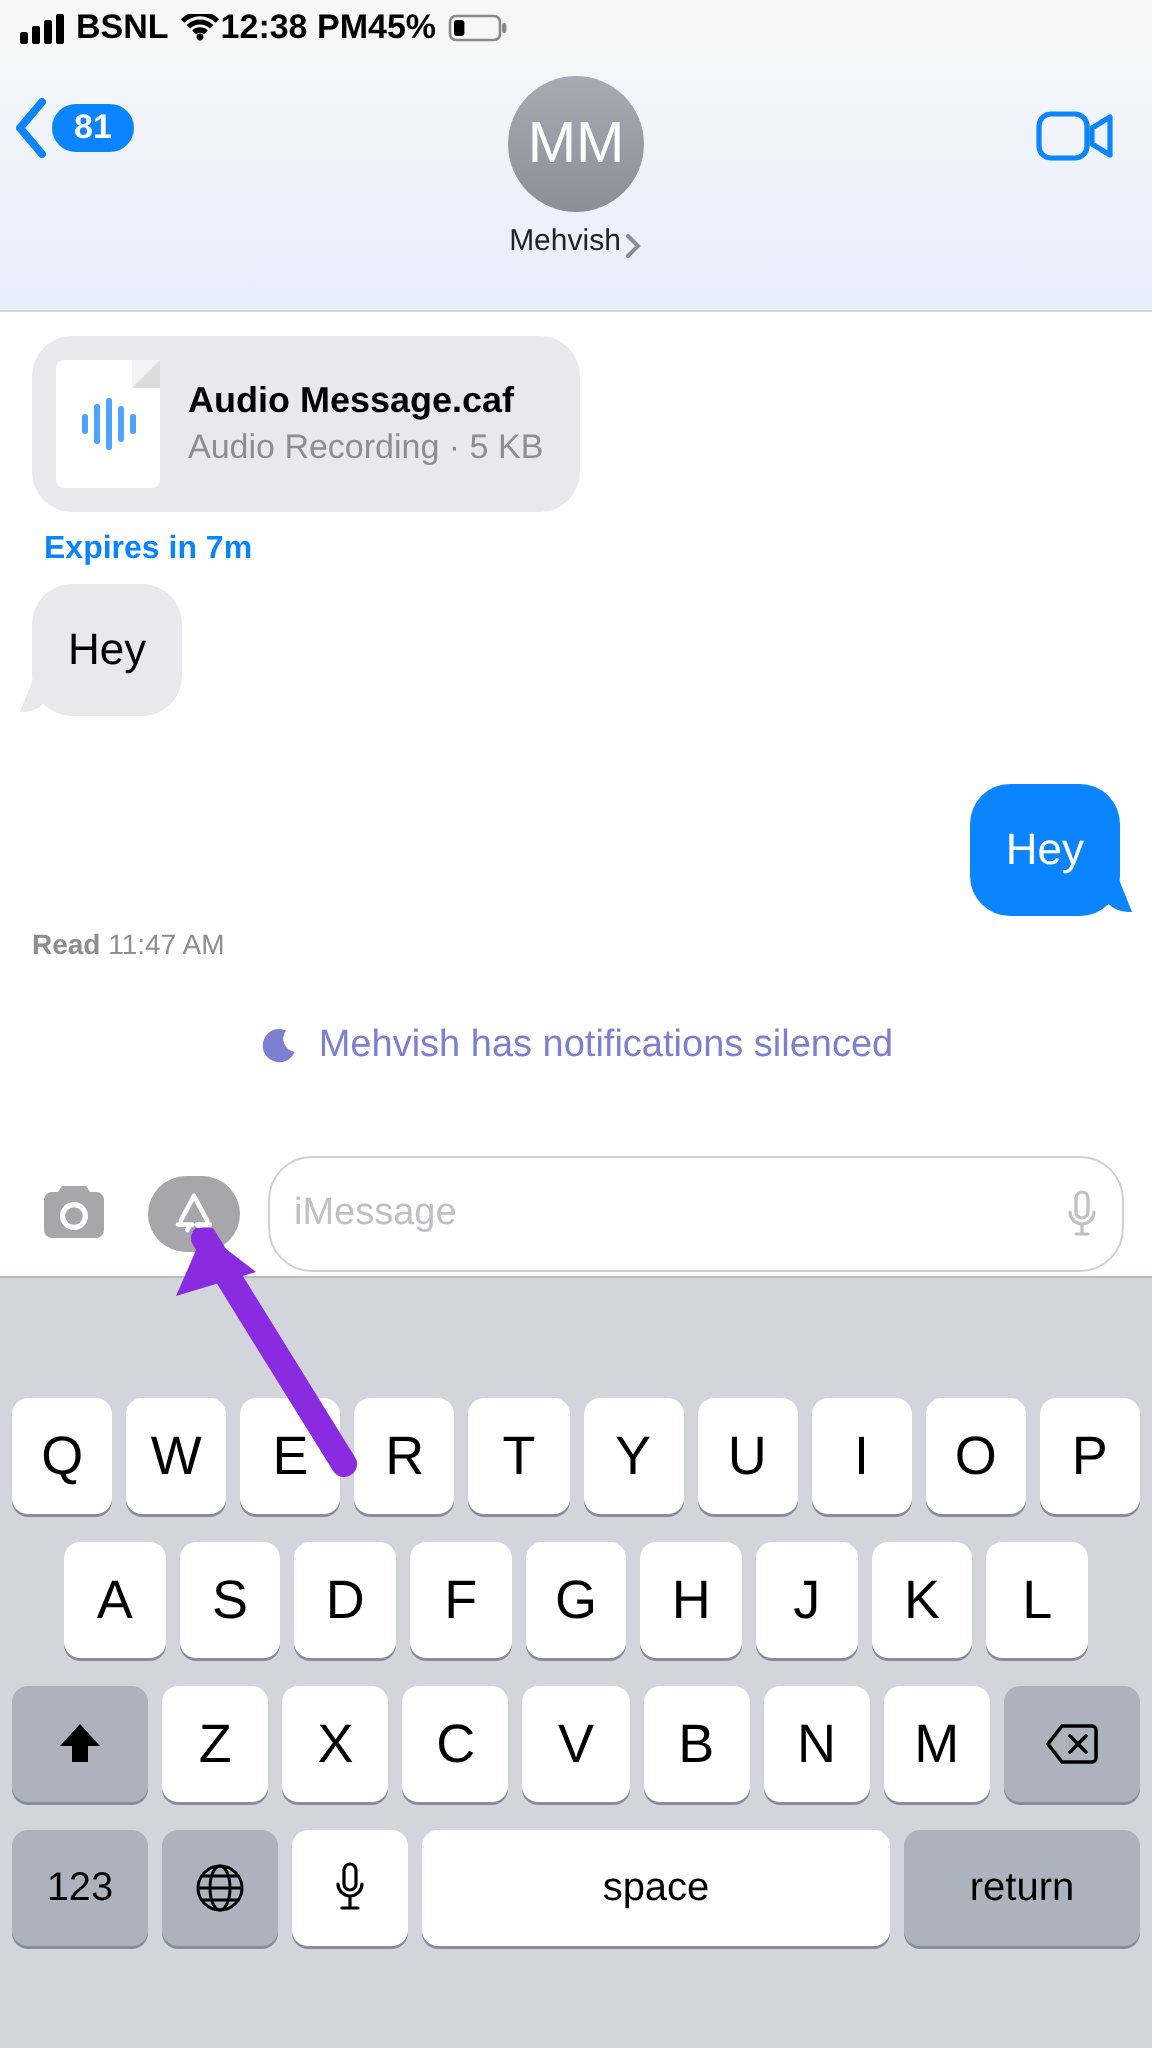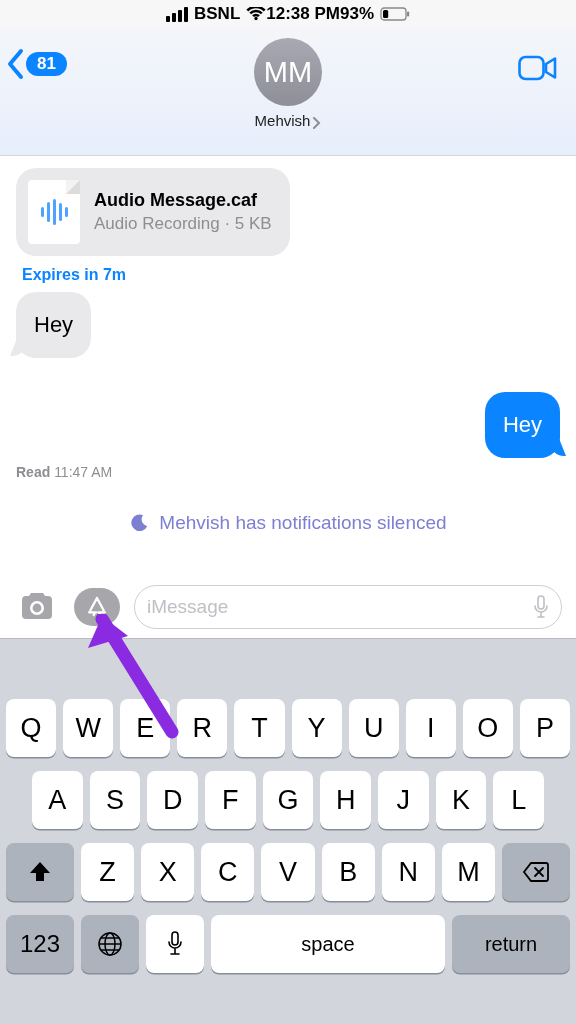--- a/index.html
+++ b/index.html
@@ -1,18 +1,18 @@
 <!DOCTYPE html>
 <html><head>
 <meta charset="utf-8">
 <style>
   *{box-sizing:border-box;margin:0;padding:0;font-family:-apple-system,Helvetica,Arial,sans-serif;-webkit-font-smoothing:antialiased}
   html,body{width:576px;height:1024px;overflow:hidden;background:#fff}
   
-  .status{height:28px;display:flex;align-items:center;justify-content:center;padding:0 10px;font-size:17px;font-weight:600;background:#f7f7f8}
+  .status{height:28px;display:flex;align-items:center;justify-content:flex-start;padding:0 10px;font-size:17px;font-weight:600;background:#f7f7f8}
   .status .l,.status .r{display:flex;align-items:center;gap:6px}
   .sig{display:flex;gap:2px;align-items:flex-end}
   .sig i{width:4px;background:#000;border-radius:1px}
   .sig i:nth-child(1){height:6px}.sig i:nth-child(2){height:9px}.sig i:nth-child(3){height:12px}.sig i:nth-child(4){height:15px}
   .wifi svg,.batt svg{display:block}
   
   .hdr{height:128px;background:linear-gradient(180deg,#f4f6f9 0%,#e7eefc 100%);border-bottom:1px solid #d6d6da;position:relative;display:flex;flex-direction:column;align-items:center;padding-top:6px}
   .back{position:absolute;left:6px;top:20px;display:flex;align-items:center;gap:2px}
   .back svg{display:block}
   .badge{background:#0a84ff;color:#fff;border-radius:14px;padding:2px 11px;font-size:17px;font-weight:600}
@@ -38,32 +38,32 @@
   .row-out{display:flex;justify-content:flex-end;margin-top:34px}
   .bub.out{background:#0a84ff;color:#fff;position:relative}
   .bub.out:before{content:"";position:absolute;right:-6px;bottom:2px;width:16px;height:16px;background:#0a84ff;border-bottom-left-radius:14px;clip-path:polygon(0 0,60% 0,100% 100%,0 100%)}
   .read{color:#8e8e92;font-size:14px;margin-top:6px}
   .read b{font-weight:700;color:#8e8e92}
   .silenced{display:flex;justify-content:center;align-items:center;gap:10px;color:#7d7fd1;font-size:19px;margin-top:32px}
   
   .ibar{height:62px;display:flex;align-items:center;gap:14px;padding:0 14px;background:#fff;position:relative}
   .ibtn{width:46px;height:38px;border-radius:19px;background:#a6a6ab;display:flex;align-items:center;justify-content:center;position:relative}
   .ibtn.cam{background:transparent}
-  .ifield{flex:1;border:1.4px solid #cfcfd4;border-radius:22px;height:44px;display:flex;align-items:center;padding:0 12px;color:#bfbfc5;font-size:19px;justify-content:space-between}
+  .ifield{flex:1;border:1.4px solid #cfcfd4;border-radius:22px;height:58px;display:flex;align-items:center;padding:0 12px;color:#bfbfc5;font-size:19px;justify-content:space-between}
   .arrow{position:absolute;left:84px;top:38px;pointer-events:none}
   
   .kb{background:#d2d5db;height:386px;border-top:1px solid #b8bbc1;padding:12px 6px 8px;display:flex;flex-direction:column;gap:14px}
   .kb .sugg{height:34px}
   .krow{display:flex;gap:7px;justify-content:center}
   .key{background:#fff;border-radius:8px;box-shadow:0 1.5px 0 #888e97;height:58px;flex:1;display:flex;align-items:center;justify-content:center;font-size:27px;color:#000}
   .krow.r2{padding:0 26px}
   .key.fn{background:#adb3bd;flex:0 0 68px}
   .key.fn.small{flex:0 0 58px}
   .key.space{flex:1;font-size:20px}
-  .key.num{flex:0 0 68px;font-size:24px}
+  .key.num{flex:0 0 68px;font-size:20px}
   .key.ret{flex:0 0 118px;font-size:20px;background:#adb3bd}
   .key.fn svg{display:block}
 </style>
 </head>
 <body>
 
 <div class="status">
   <div class="l">
     <span class="sig">
         <i></i>
@@ -73,21 +73,21 @@
       </span>
     <span>BSNL</span>
     <span class="wifi">
       <svg width="20" height="14" viewBox="0 0 20 14">
           <path d="M10 13.2a1.7 1.7 0 100-3.4 1.7 1.7 0 000 3.4zM3.3 5.5a9.5 9.5 0 0113.4 0l-1.8 1.8a7 7 0 00-9.8 0zM.4 2.6a13.5 13.5 0 0119.2 0L17.8 4.4a11 11 0 00-15.6 0zM6.1 8.3a5.5 5.5 0 017.8 0L12 10.1a3 3 0 00-4 0z" fill="#000"></path>
         </svg>
     </span>
   </div>
   <span>12:38 PM</span>
   <div class="r">
-    <span>93%</span>
+    <span>45%</span>
     <span class="batt">
       <svg width="30" height="14" viewBox="0 0 30 14">
           <rect x="1" y="1" width="25" height="12" rx="3" fill="none" stroke="#000" stroke-width="1.3" opacity=".45"></rect>
           <rect x="3" y="3" width="5.2" height="8" rx="1.5" fill="#000"></rect>
           <rect x="27" y="4.5" width="2.2" height="5" rx="1" fill="#000" opacity=".45"></rect>
         </svg>
     </span>
   </div>
 </div>
 

